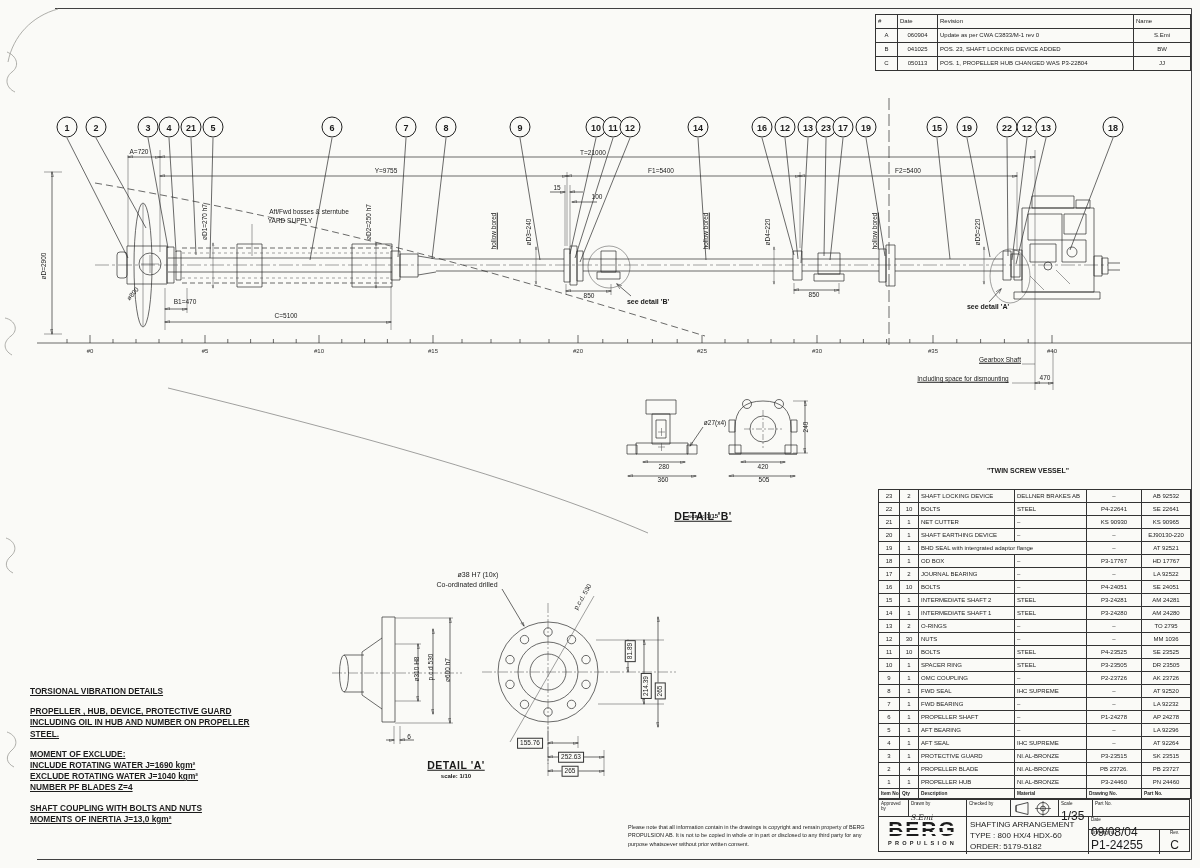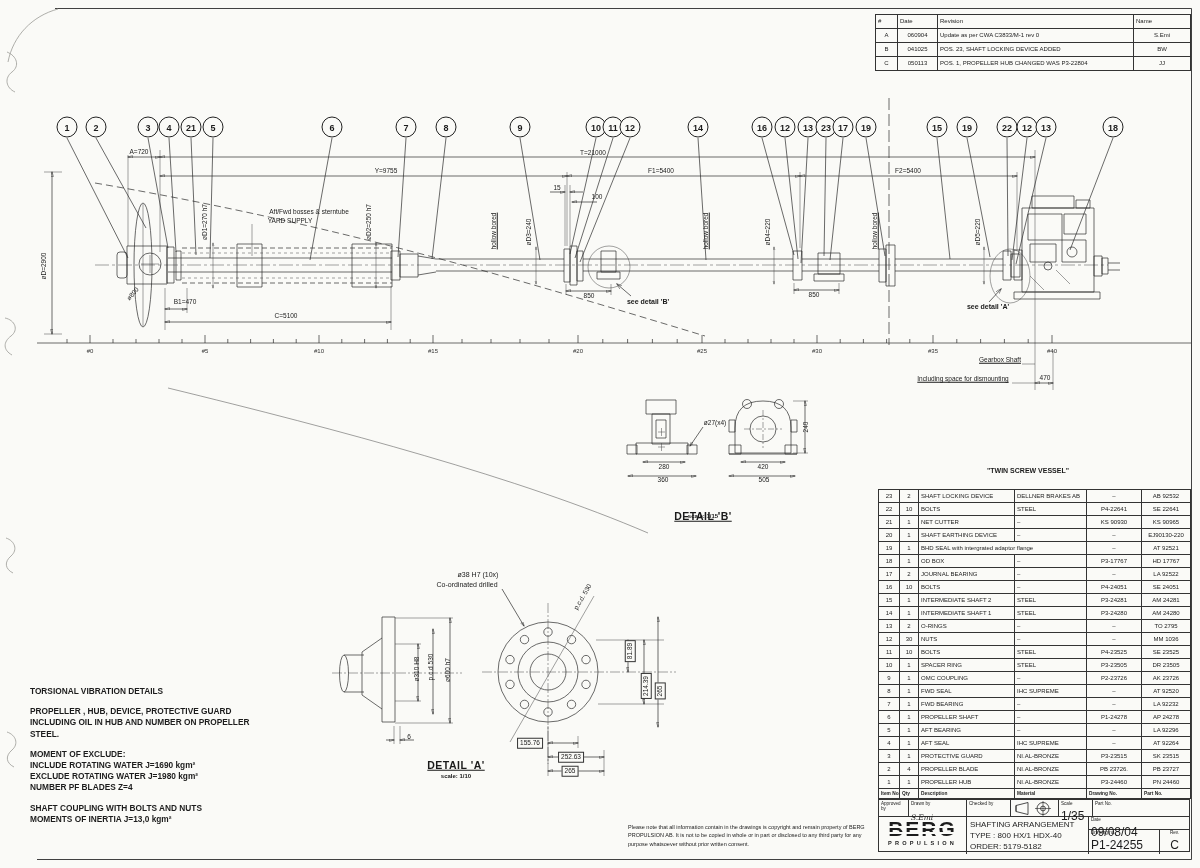--- a/index.html
+++ b/index.html
@@ -49,21 +49,21 @@
   #propulsion{font-size:5.6px;font-weight:bold;letter-spacing:3.2px;margin-top:1px}
   #title-cell{width:122px;border-right:1px solid #333;padding:2px 3px;font-size:8px;line-height:11px;white-space:nowrap}
   #tb-right{flex:1;display:flex;flex-direction:column}
   #tb-date{height:13px;border-bottom:1px solid #333;padding:0 2px}
   #tb-drw{flex:1;display:flex}
   #tb-drwno{flex:1;padding:0 2px}
   #tb-rev{width:30px;border-left:1px solid #333;padding:0 2px;text-align:center}
 
   #copyright{position:absolute;left:628px;top:823px;width:250px;font-size:5.5px;line-height:1.5;color:#222}
   #vibnotes{position:absolute;left:30px;top:686px;width:280px;font-size:8.3px;font-weight:bold;line-height:11.2px}
-  #vibnotes .ln{white-space:nowrap}
+  #vibnotes .ln{text-decoration:underline;white-space:nowrap}
   #vibnotes .sp{height:9px}
 </style>
 </head>
 <body>
 
 <div id="sheet">
 
   <svg class="lines" width="1200" height="868" viewBox="0 0 1200 868">
     <defs>
       <marker id="ar" markerWidth="8" markerHeight="6" refX="6.5" refY="2" orient="auto-start-reverse">
@@ -640,21 +640,21 @@
     </div>
     <div id="tb-bottom">
       <div id="logo-cell">
         <div id="berg">BERG</div>
         <div class="stripe" style="top:9px"></div>
         <div class="stripe" style="top:15px"></div>
         <div id="propulsion">PROPULSION</div>
       </div>
       <div id="title-cell">
         <div>SHAFTING ARRANGEMENT</div>
-        <div>TYPE : 800 HX/1 HDX-40</div>
+        <div>TYPE : 800 HX/4 HDX-60</div>
         <div>ORDER: 5179-5182</div>
       </div>
       <div id="tb-right">
         <div id="tb-date">
           <span class="tinycap">Date</span>
           <span class="tb-val">09/08/04</span>
         </div>
         <div id="tb-drw">
           <div id="tb-drwno">
             <span class="tinycap">Drawing no.</span>
@@ -673,21 +673,21 @@
 
   <div id="vibnotes">
       <div class="ln">TORSIONAL VIBRATION DETAILS</div>
       <div class="sp"></div>
       <div class="ln">PROPELLER , HUB, DEVICE, PROTECTIVE GUARD</div>
       <div class="ln">INCLUDING OIL IN HUB AND NUMBER ON PROPELLER</div>
       <div class="ln">STEEL.</div>
       <div class="sp"></div>
       <div class="ln">MOMENT OF EXCLUDE:</div>
       <div class="ln">INCLUDE ROTATING WATER J=1690 kgm²</div>
-      <div class="ln">EXCLUDE ROTATING WATER J=1980 kgm²</div>
+      <div class="ln">EXCLUDE ROTATING WATER J=1040 kgm²</div>
       <div class="ln">NUMBER PF BLADES Z=4</div>
       <div class="sp"></div>
       <div class="ln">SHAFT COUPLING WITH BOLTS AND NUTS</div>
       <div class="ln">MOMENTS OF INERTIA J=13,0 kgm²</div>
     </div>
 
   <div id="labels">
       <div class="lbl" style="left: 139px; top: 152px; transform: translate(-50%, -50%) rotate(0deg);">A=720</div>
       <div class="lbl" style="left: 593px; top: 153px; transform: translate(-50%, -50%) rotate(0deg);">T=21000</div>
       <div class="lbl" style="left: 386px; top: 171px; transform: translate(-50%, -50%) rotate(0deg);">Y=9755</div>

